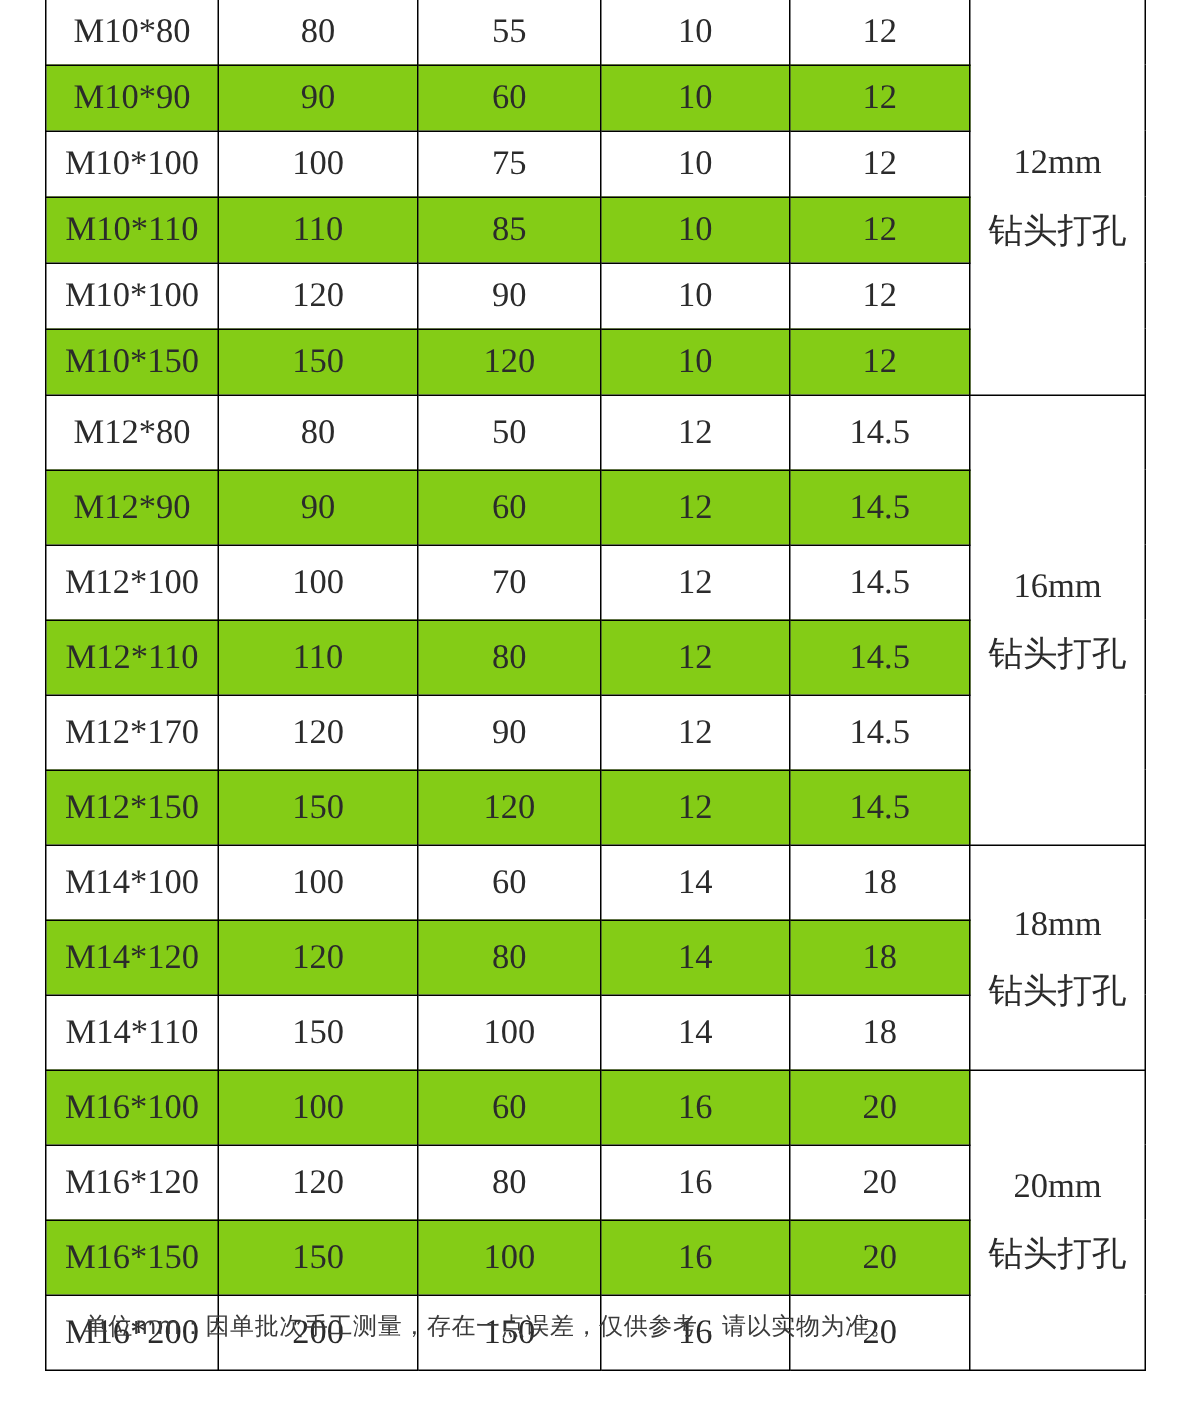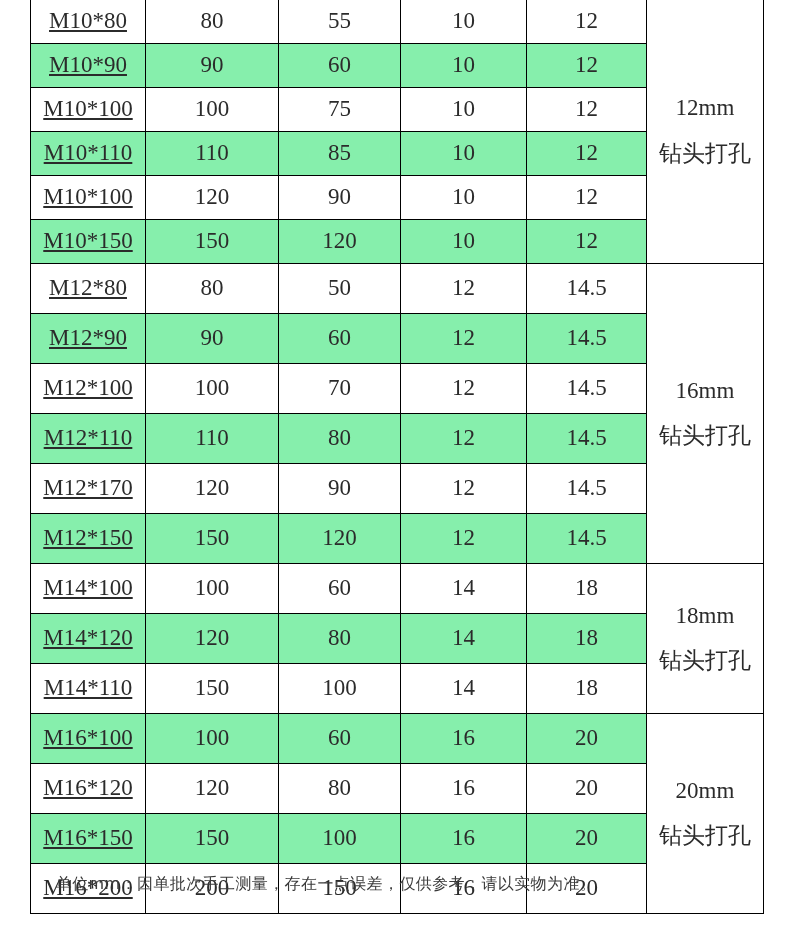--- a/index.html
+++ b/index.html
@@ -48,25 +48,24 @@
   col.c1 { width: 115px; }
   col.c2 { width: 133px; }
   col.c3 { width: 122px; }
   col.c4 { width: 126px; }
   col.c5 { width: 120px; }
   col.c6 { width: 117px; }
 
   tr.r { height: 44px; }
   tr.r.tall { height: 50px; }
 
-  tr.alt td.cell { background: #86efac; }
+  tr.alt td.cell { background: #84cc16; }
 
   td.model {
     font-size: 21px;
-    text-decoration: underline;
   }
 
   td.group {
     font-family: "Liberation Sans", "DejaVu Sans", sans-serif;
     font-size: 21px;
     background: #ffffff;
     line-height: 1.0;
     color: #2b2b2b;
   }
   td.group .gl {

